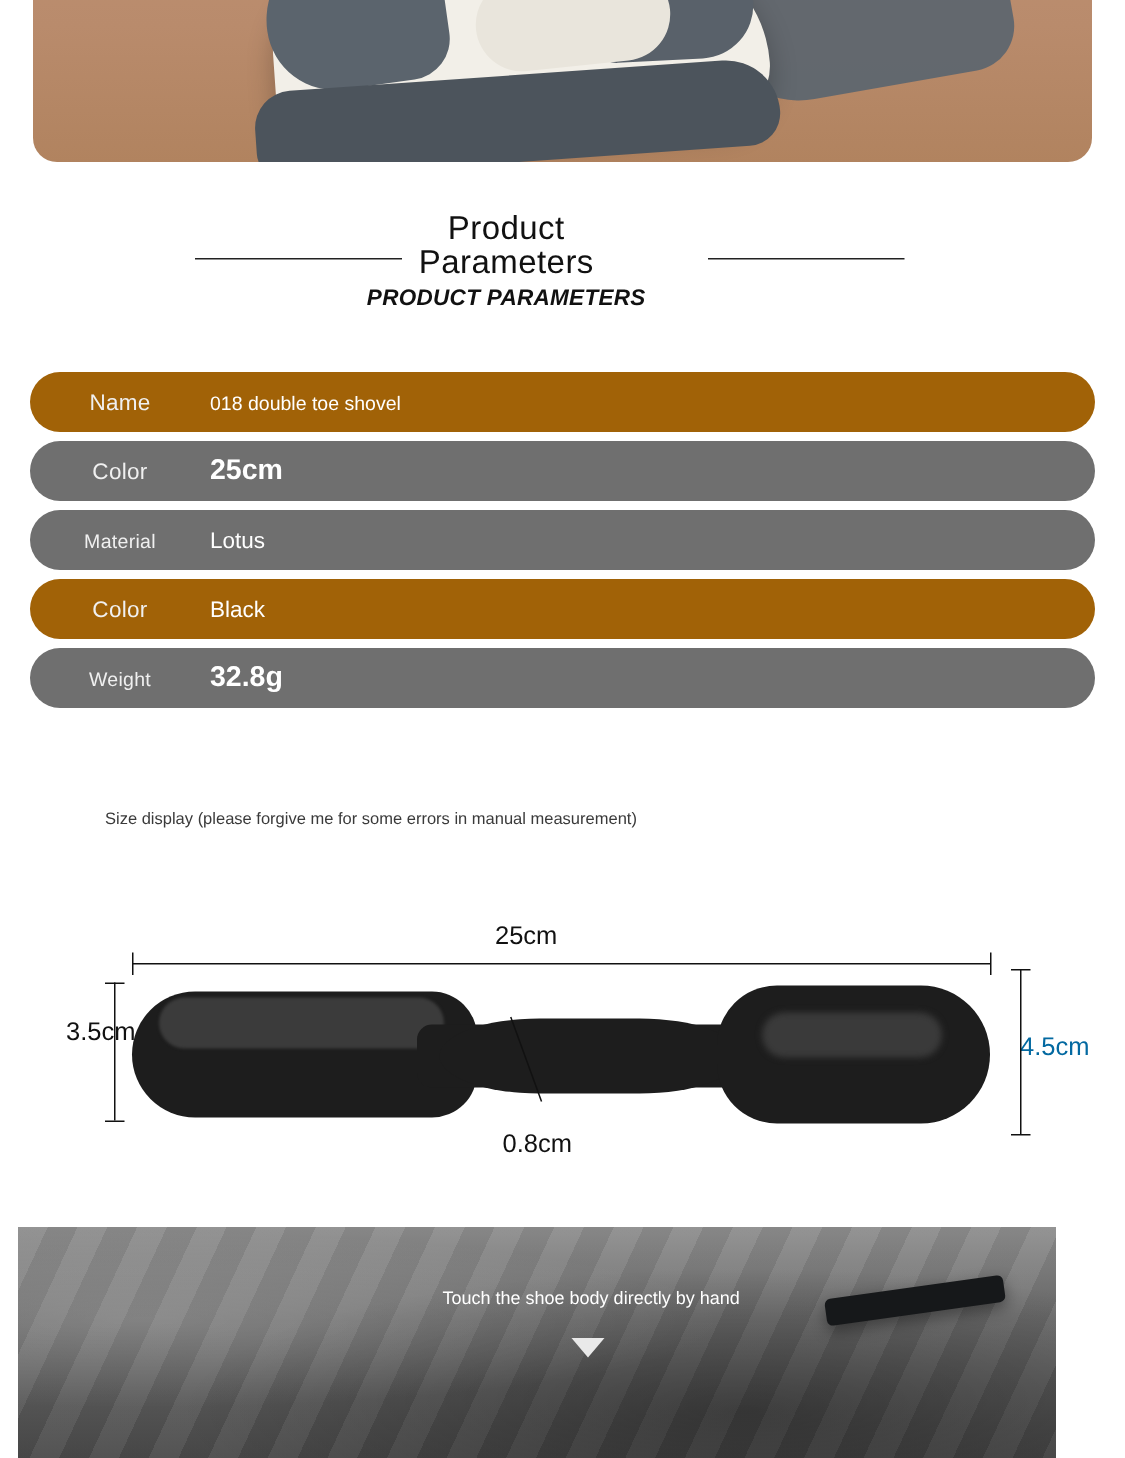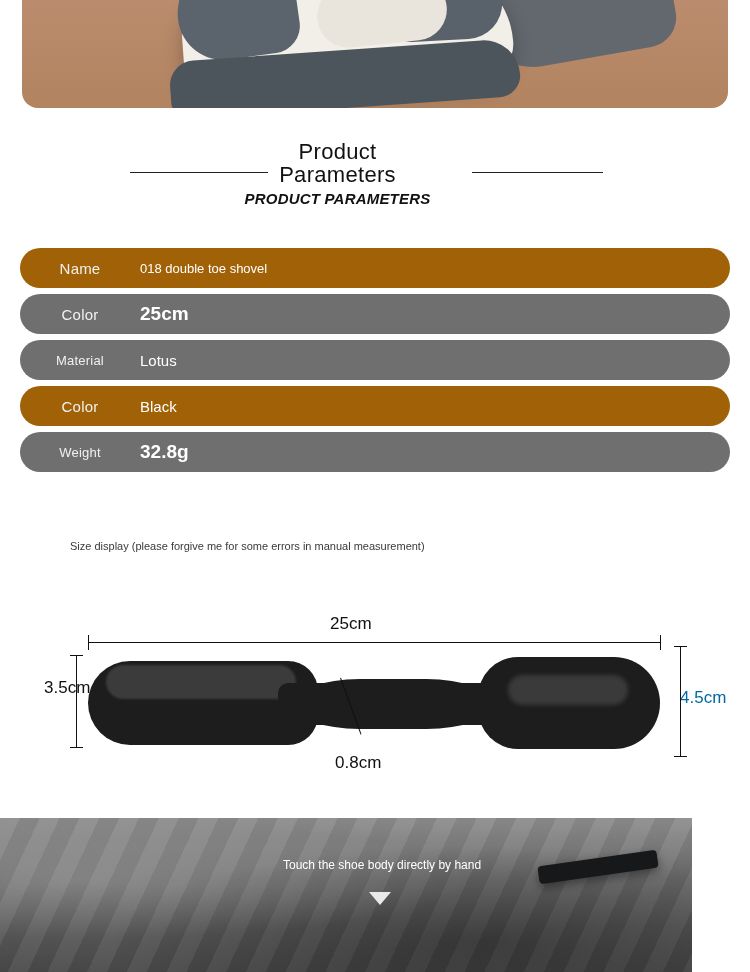--- a/index.html
+++ b/index.html
@@ -333,21 +333,21 @@
     width: 1px;
     height: 60px;
     background: #111;
     transform: rotate(-20deg);
     transform-origin: top center;
   }
 
   
   .bottom {
     position: absolute;
-    left: 0;
+    left: 12px;
     top: 818px;
     width: 692px;
     height: 154px;
     overflow: hidden;
     background: linear-gradient(180deg, #8e8e8e 0%, #6c6c6c 40%, #4a4a4a 100%);
   }
   .bottom::before {
     content: "";
     position: absolute;
     left: 0; top: 0; right: 0; bottom: 0;

